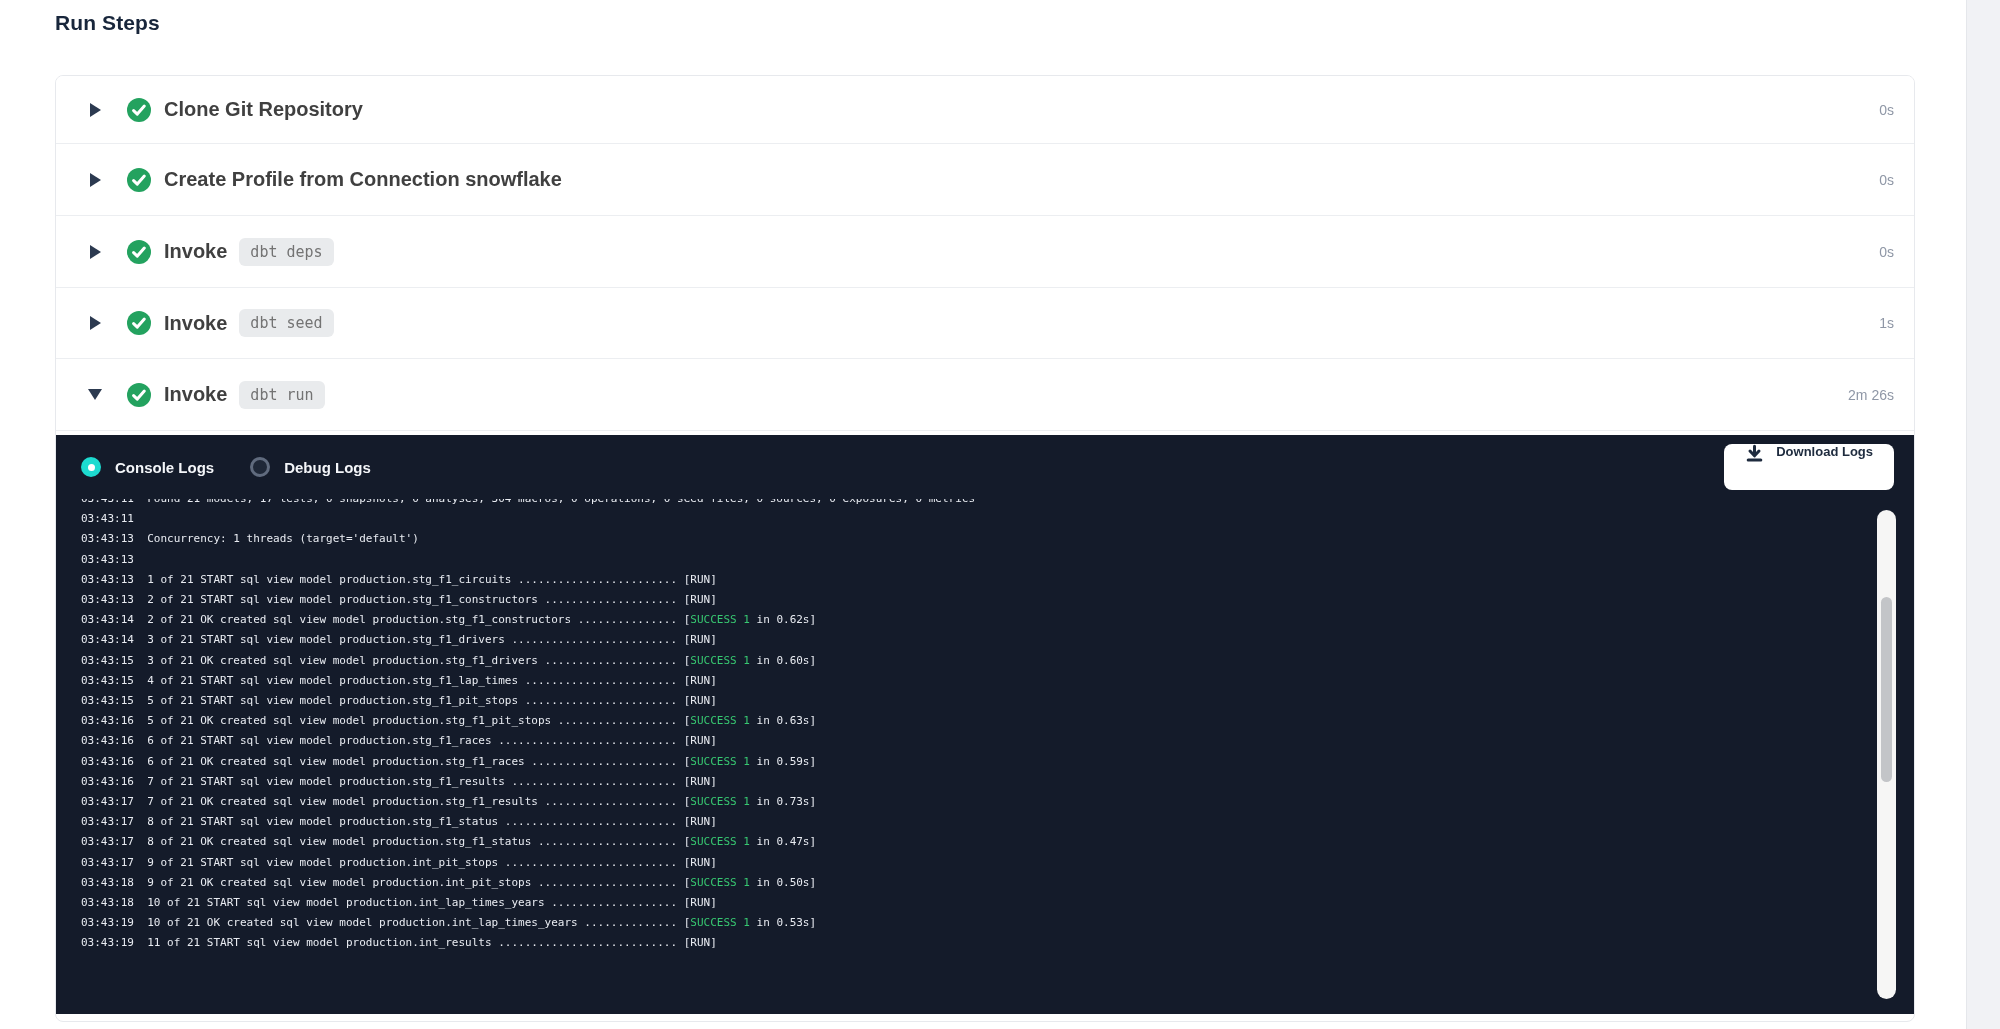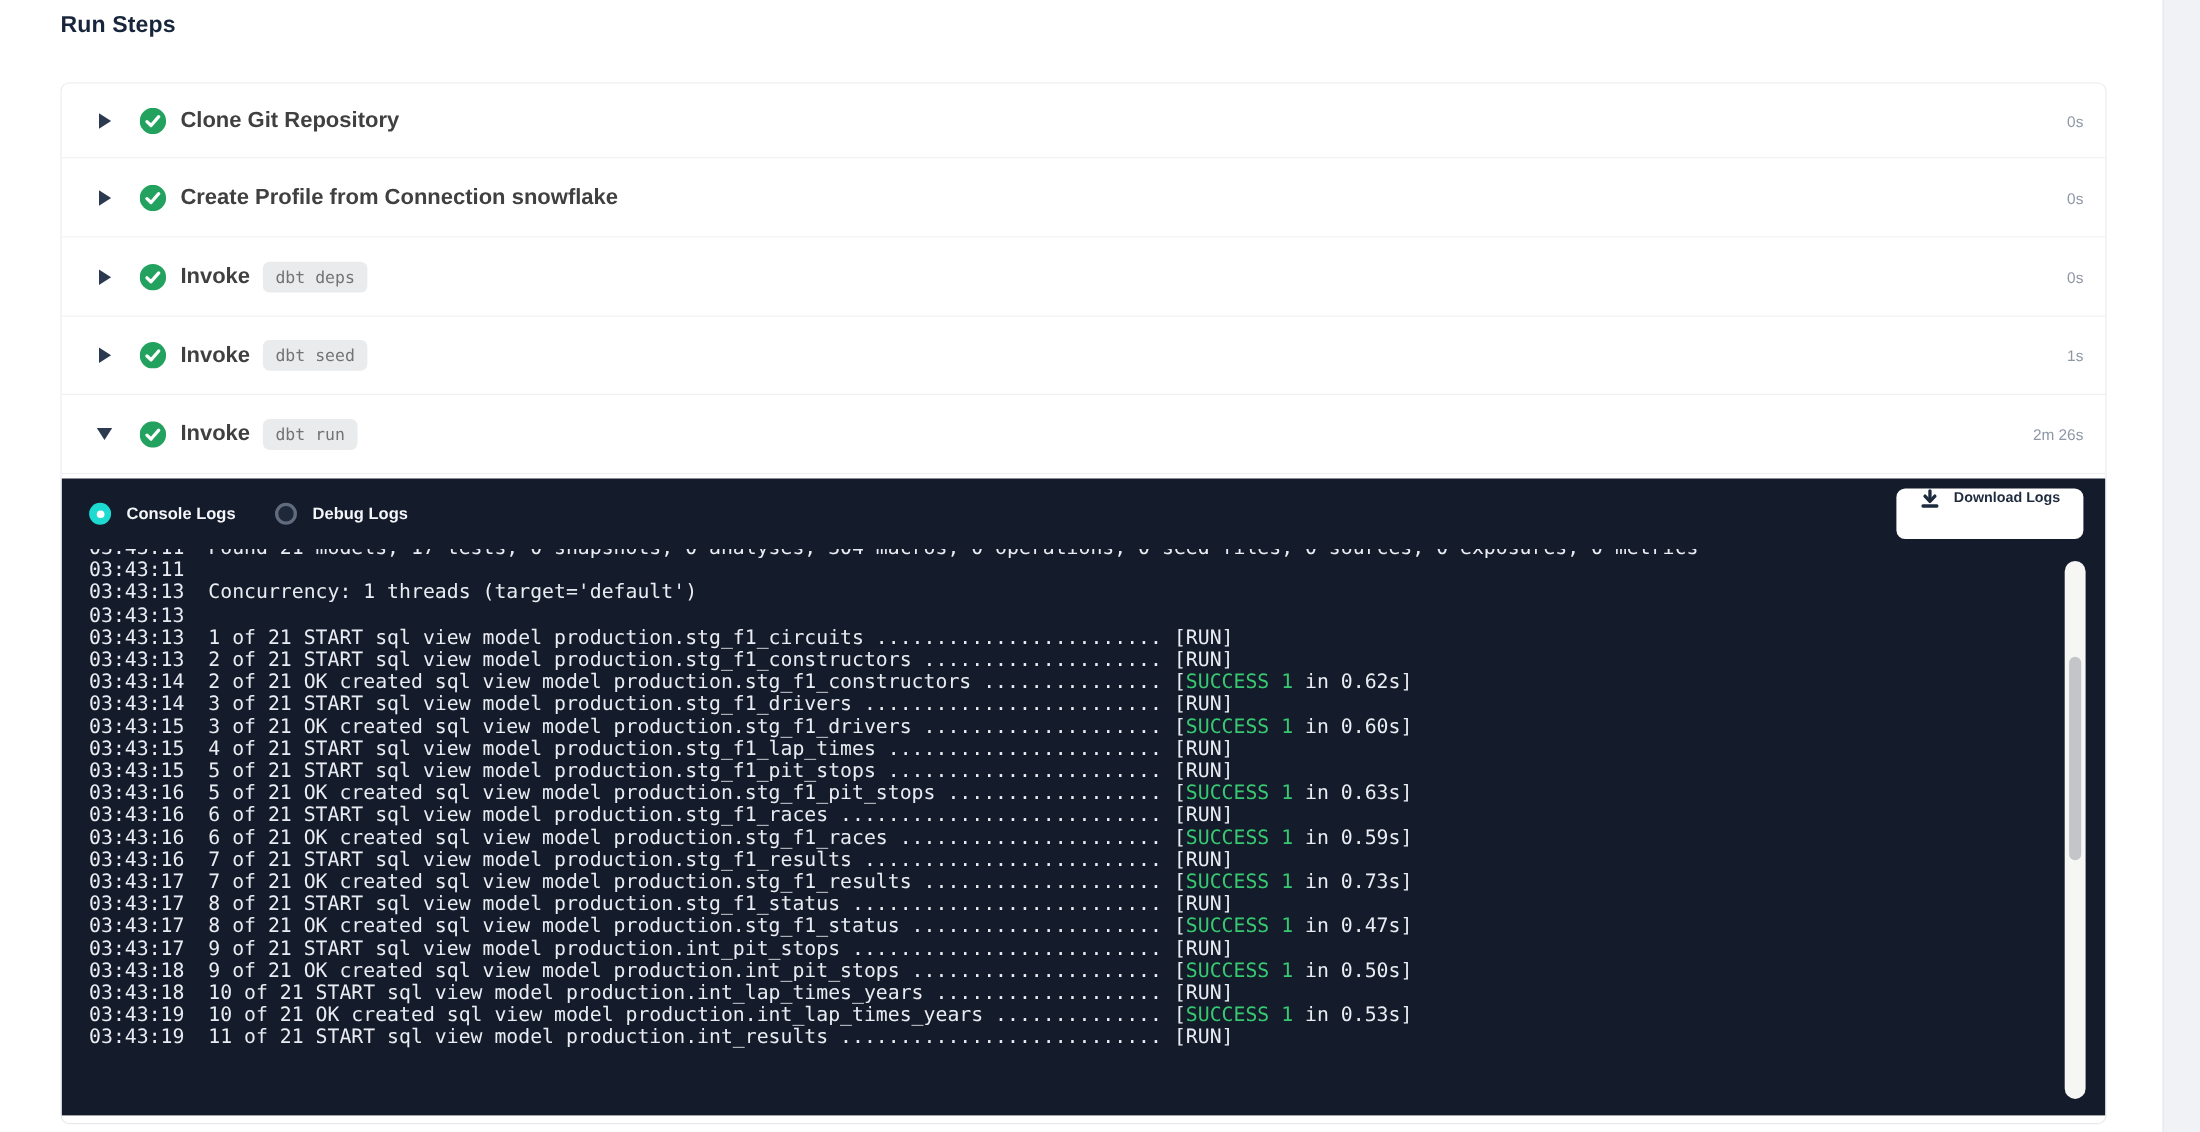--- a/index.html
+++ b/index.html
@@ -44,21 +44,21 @@
     background:#1f2838; flex:none; }
   .radio-label { color:#f4f6f9; font-size:15px; font-weight:700; }
 
   .download-btn { margin-left:auto; height:46px; padding:0 21px; background:#ffffff;
     border:none; border-radius:8px; display:flex; align-items:flex-start; gap:12px;
     font-family:"Liberation Sans", sans-serif; font-size:13px; font-weight:700;
     color:#1e2b3e; cursor:pointer; }
 
   .log-body { position:absolute; left:0; right:0; top:64px; bottom:3px;
     overflow:hidden; padding-left:25px; }
-  .log-line { font-family:"DejaVu Sans Mono", monospace; font-size:18px; line-height:20.2px;
+  .log-line { font-family:"DejaVu Sans Mono", monospace; font-size:11px; line-height:20.2px;
     color:#e9ecf2; white-space:pre; }
   .log-lines { margin-top:-10px; }
   .log-success { color:#37c871; }
 
   .scroll-track { position:absolute; right:18px; top:75px; width:19px; height:489px;
     background:#f6f6f5; border-radius:10px; }
   .scroll-thumb { position:absolute; left:4px; top:87px; width:11px; height:185px;
     background:#c3c5c8; border-radius:6px; cursor:grab; }
 </style>
 </head>

